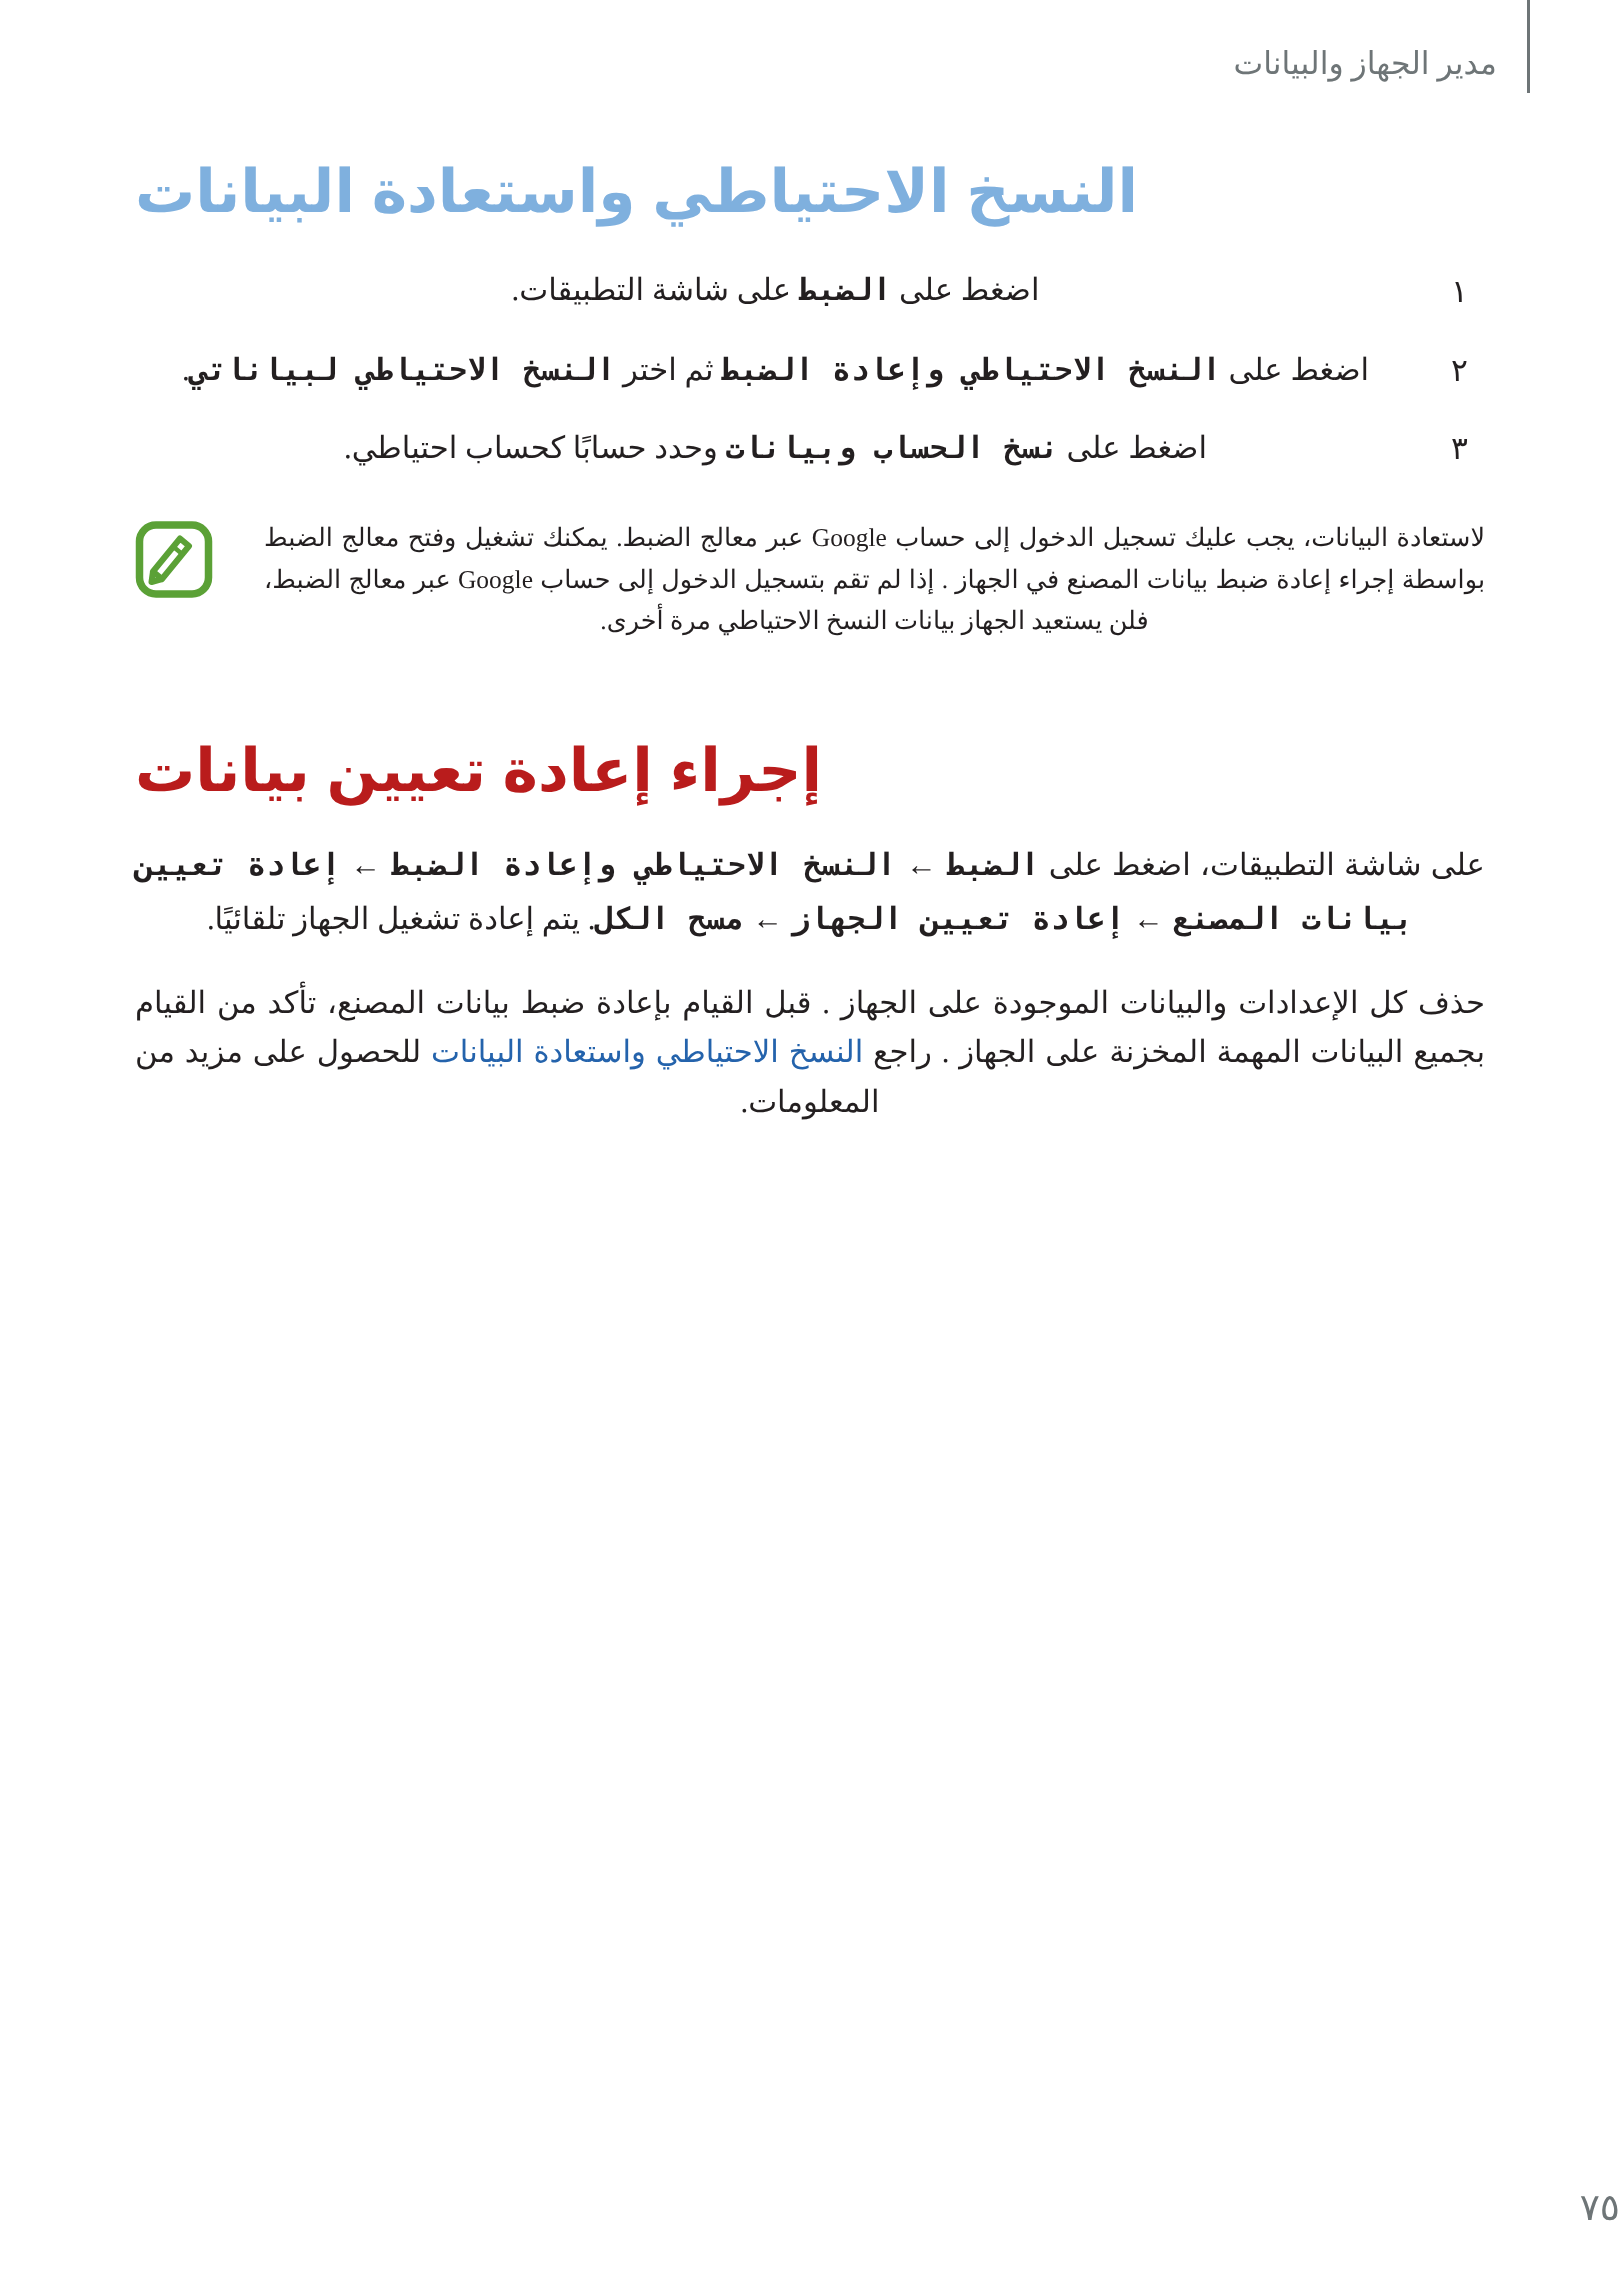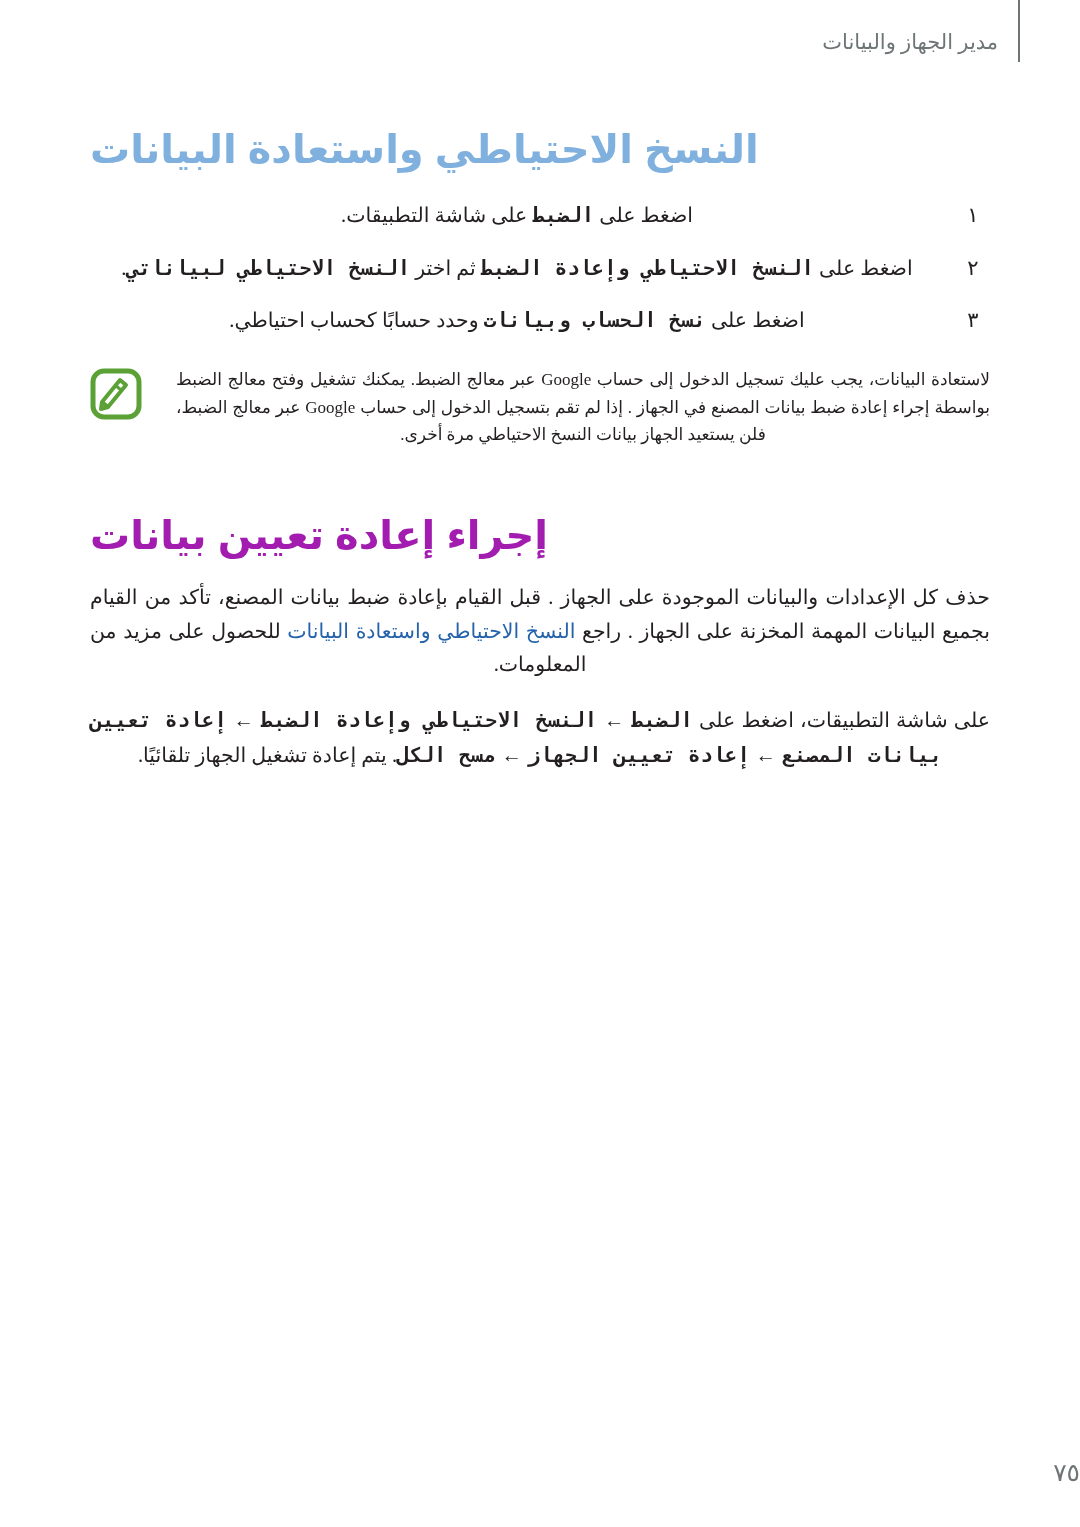--- a/index.html
+++ b/index.html
@@ -52,21 +52,20 @@
   }
 
   
   .content {
     position: absolute;
     top: 104px;
     right: 90px;
     left: 90px;
     direction: rtl;
     text-align: right;
-    margin-top: 21px;
   }
 
   h1.section-title {
     margin: 0;
     font-size: 40px;
     line-height: 1.22;
     font-weight: bold;
     color: #7FB0DE;
     text-align: left;
     direction: rtl;
@@ -195,23 +194,23 @@
         <svg viewBox="0 0 52 52" width="52" height="52" aria-hidden="true">
           <rect x="3" y="3" width="46" height="46" rx="11" ry="11" fill="none" stroke="#5BA136" stroke-width="5"></rect>
           <path d="M12 34 L30 12 L36 17 L18 39 Z" fill="none" stroke="#5BA136" stroke-width="4" stroke-linejoin="round"></path>
           <path d="M12 34 L11 41 L18 39" fill="none" stroke="#5BA136" stroke-width="4" stroke-linejoin="round"></path>
           <path d="M25 17 L31 22" fill="none" stroke="#5BA136" stroke-width="3"></path>
         </svg>
       </span>
       <p>لاستعادة البيانات، يجب عليك تسجيل الدخول إلى حساب Google عبر معالج الضبط. يمكنك تشغيل وفتح معالج الضبط بواسطة إجراء إعادة ضبط بيانات المصنع في الجهاز . إذا لم تقم بتسجيل الدخول إلى حساب Google عبر معالج الضبط، فلن يستعيد الجهاز بيانات النسخ الاحتياطي مرة أخرى.</p>
     </div>
 
-    <h1 class="section-title second" style="color: #a21caf;">إجراء إعادة تعيين بيانات</h1>
+    <h1 class="section-title second" style="color: #b91c1c;">إجراء إعادة تعيين بيانات</h1>
+
+    <p class="body-text center-last"><span>على شاشة التطبيقات، اضغط على </span><b>الضبط</b><span class="arrow"> ← </span><b>النسخ الاحتياطي وإعادة الضبط</b><span class="arrow"> ← </span><b>إعادة تعيين بيانات المصنع</b><span class="arrow"> ← </span><b>إعادة تعيين الجهاز</b><span class="arrow"> ← </span><b>مسح الكل</b><span>. يتم إعادة تشغيل الجهاز تلقائيًا.</span></p>
 
     <p class="body-text"><span>حذف كل الإعدادات والبيانات الموجودة على الجهاز . قبل القيام بإعادة ضبط بيانات المصنع، تأكد من القيام بجميع البيانات المهمة المخزنة على الجهاز . راجع </span><span class="link-blue" style="color: rgb(36, 99, 172);">النسخ الاحتياطي واستعادة البيانات</span><span> للحصول على مزيد من المعلومات.</span></p>
 
-    <p class="body-text center-last"><span>على شاشة التطبيقات، اضغط على </span><b>الضبط</b><span class="arrow"> ← </span><b>النسخ الاحتياطي وإعادة الضبط</b><span class="arrow"> ← </span><b>إعادة تعيين بيانات المصنع</b><span class="arrow"> ← </span><b>إعادة تعيين الجهاز</b><span class="arrow"> ← </span><b>مسح الكل</b><span>. يتم إعادة تشغيل الجهاز تلقائيًا.</span></p>
-
   </div>
 
   <div class="page-number">٧٥</div>
 
 </div>
 
 </body></html>

